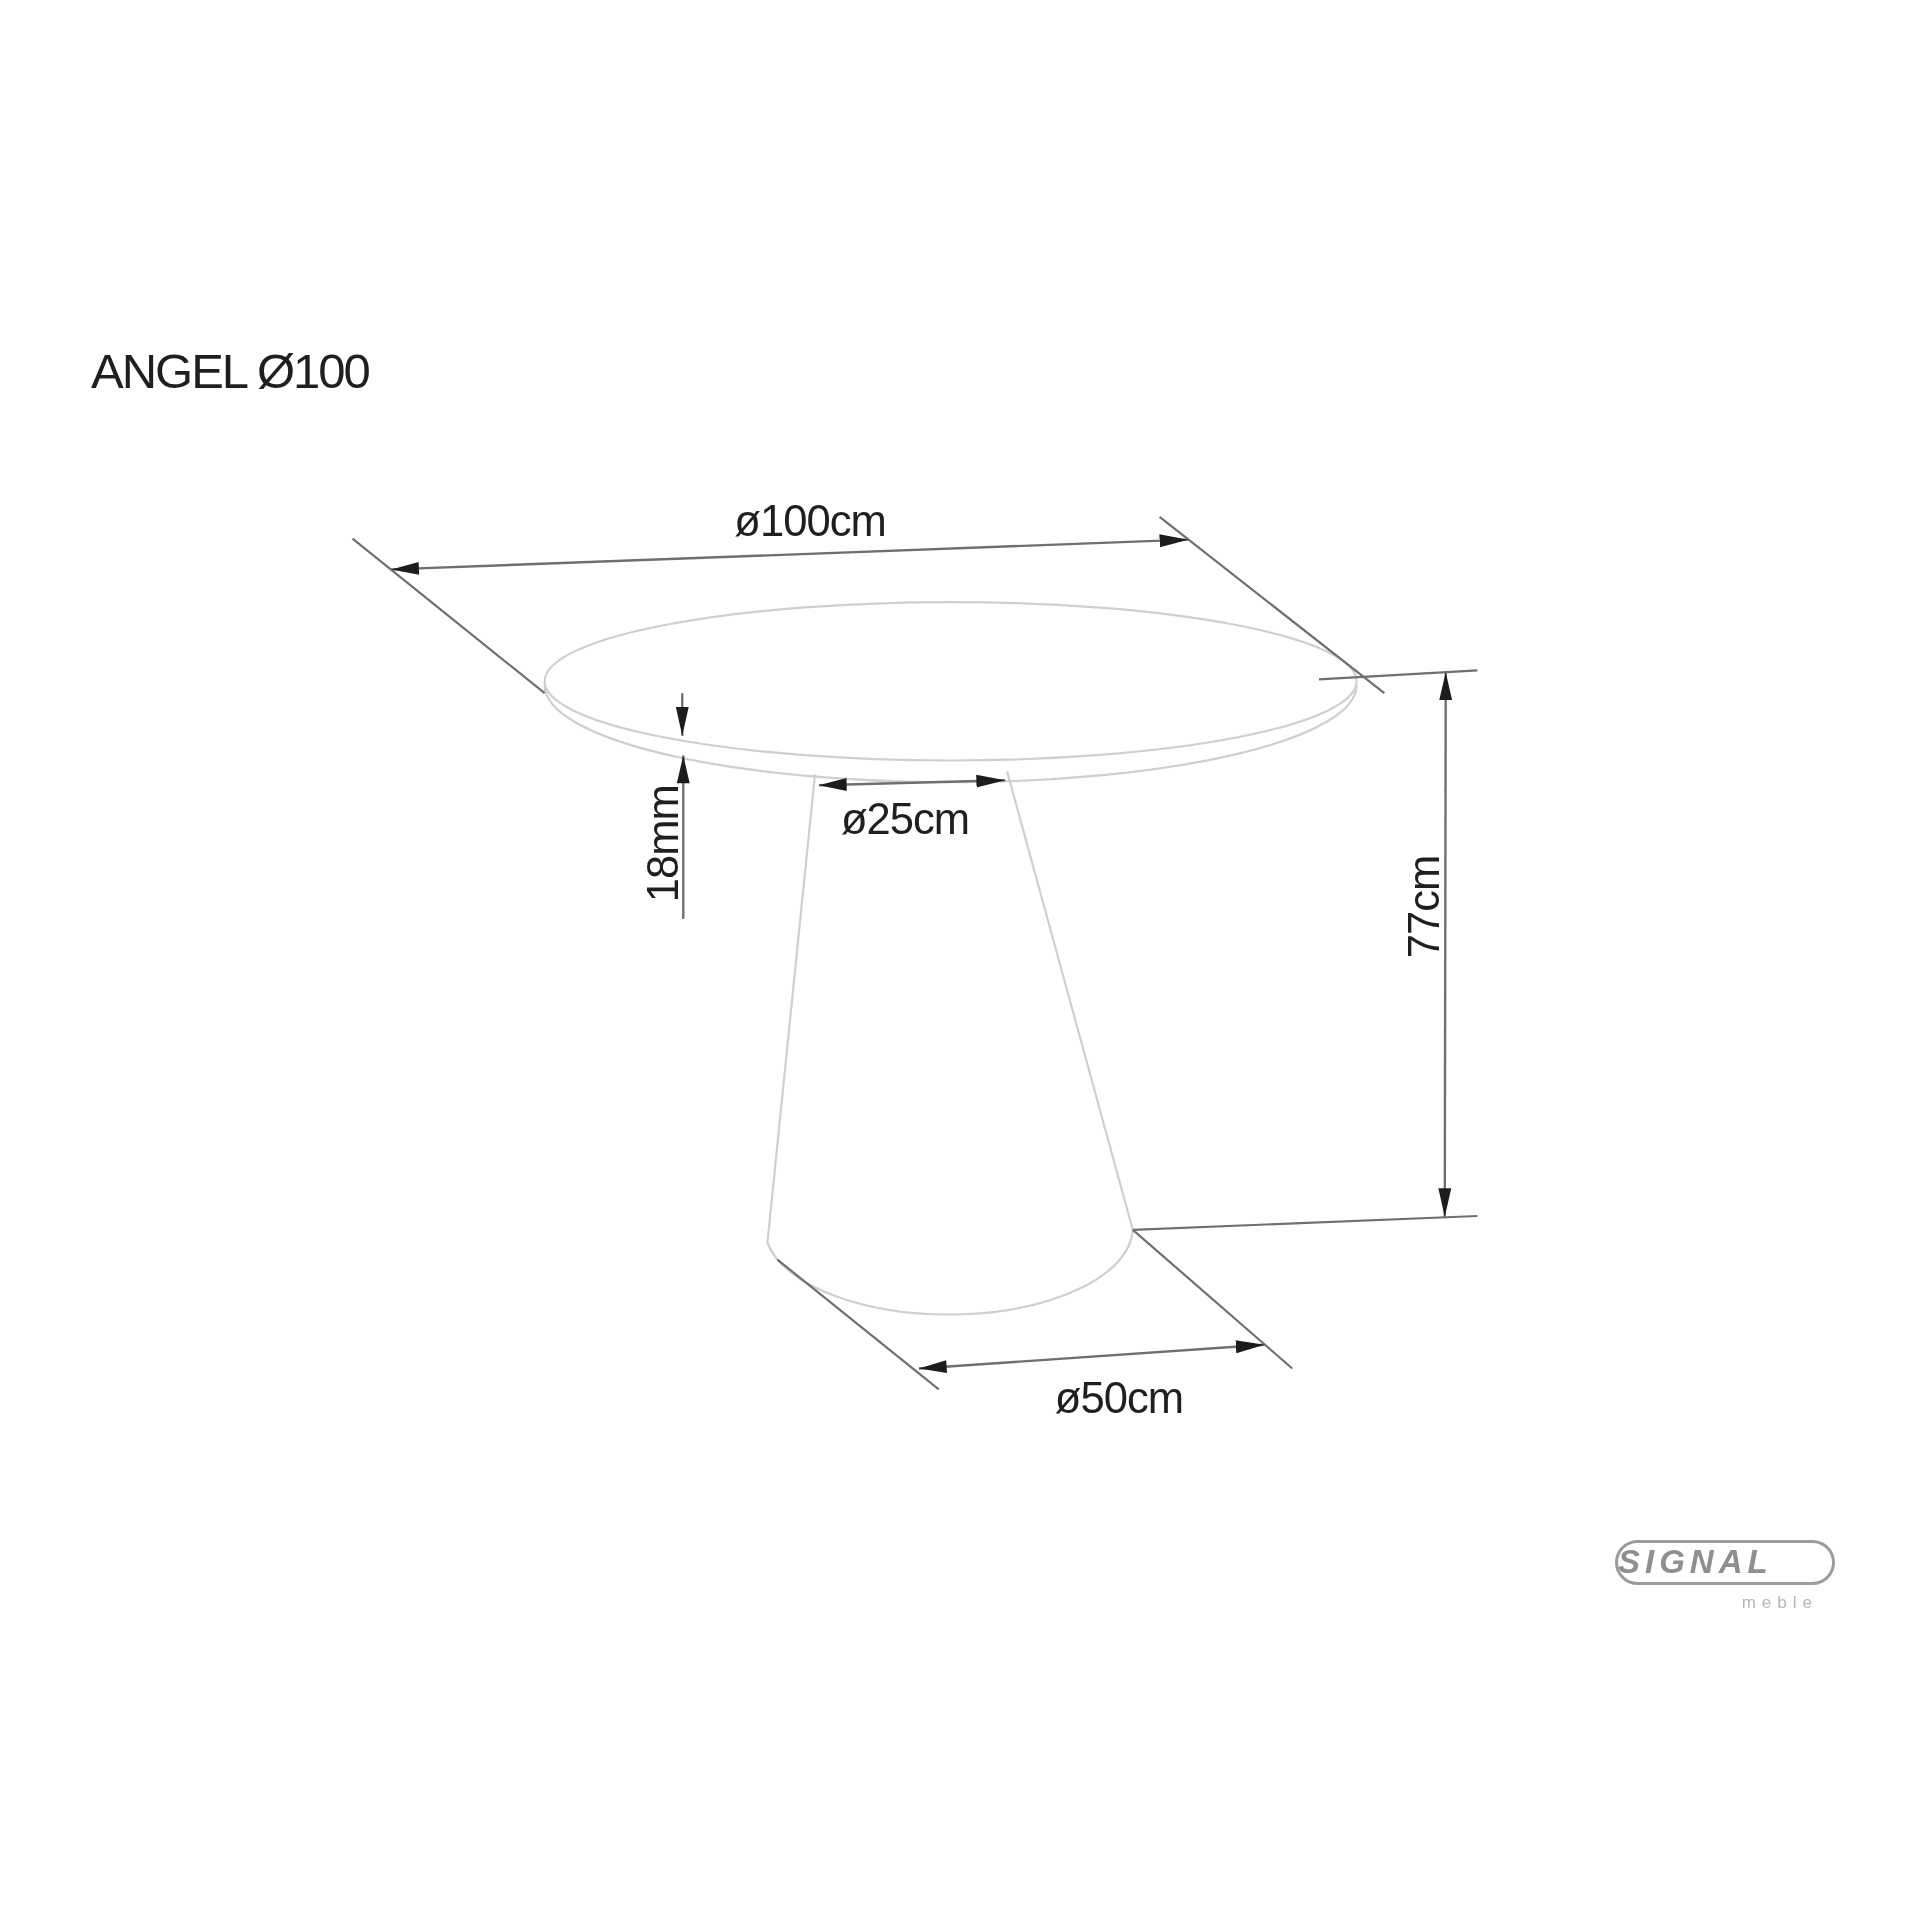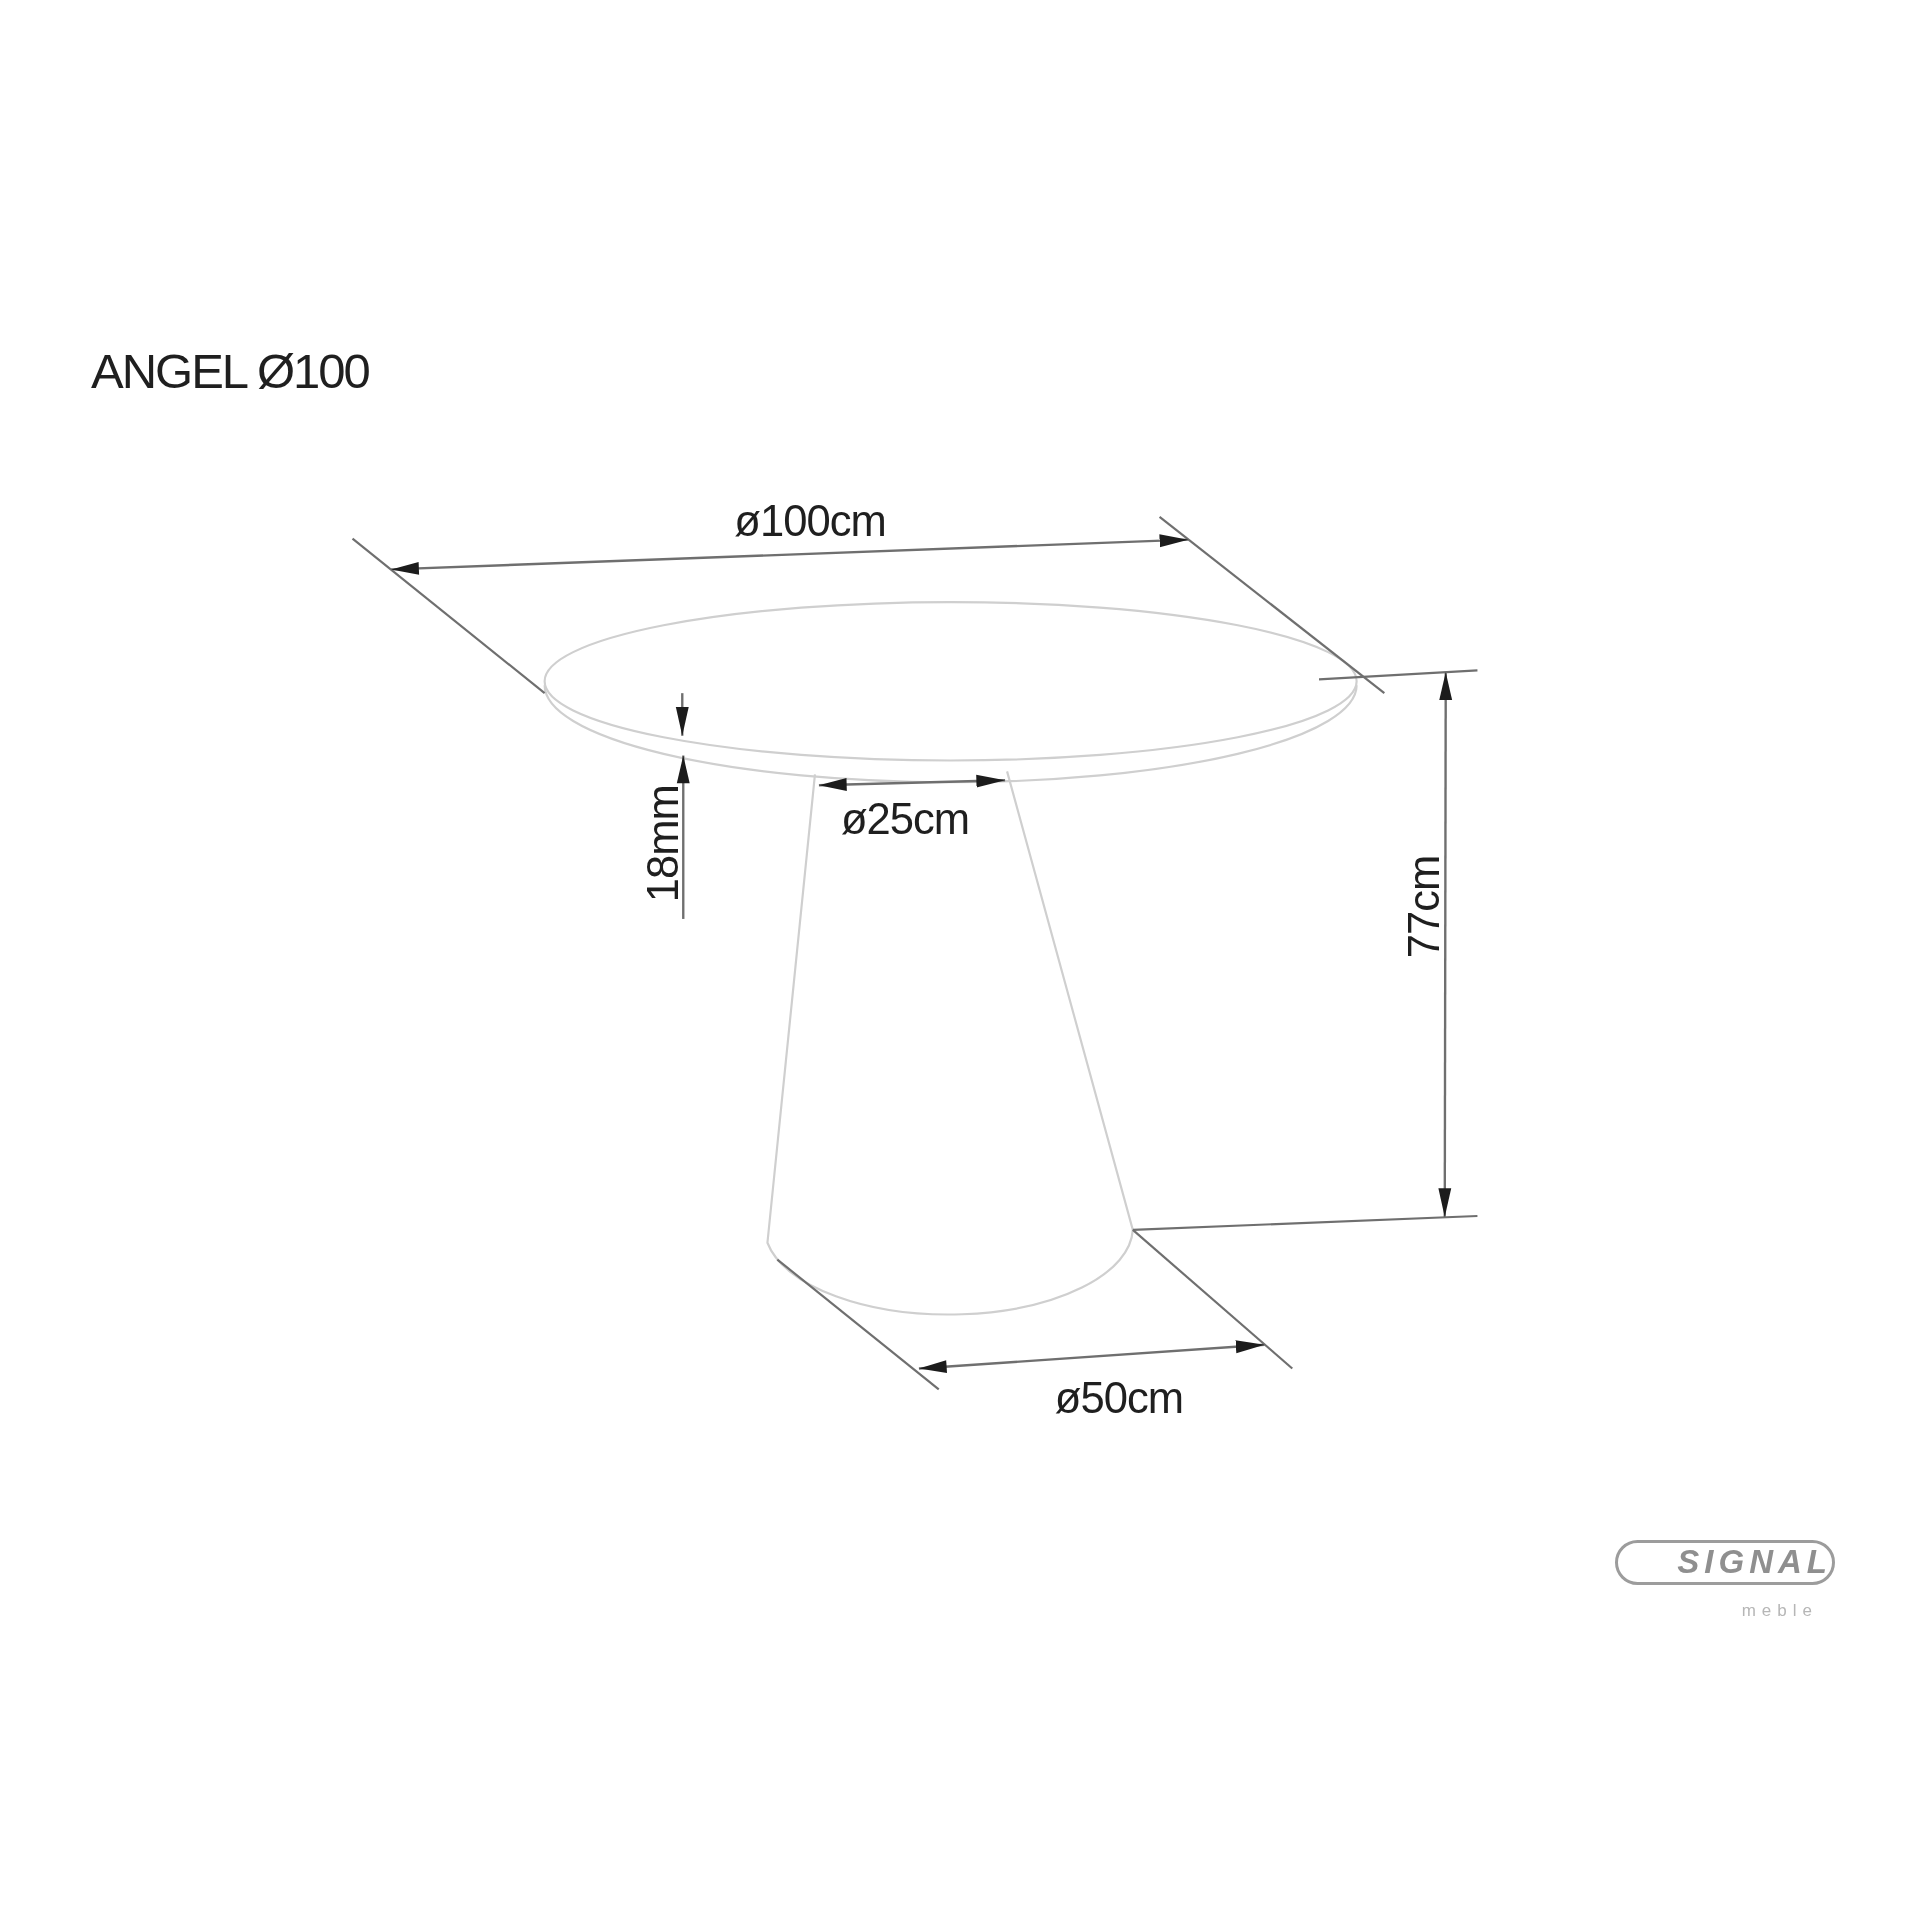--- a/index.html
+++ b/index.html
@@ -24,28 +24,28 @@
   .dimlabel{
     fill:var(--text_black,#1f1f1f);
     font-family:"Liberation Sans","DejaVu Sans",sans-serif;
     font-size:44px;letter-spacing:-1px;
   }
 
   .logo{position:absolute;right:92px;top:1540px;width:220px;}
   .logo-box{
     box-sizing:border-box;width:220px;height:45px;
     border:3px solid var(--logo_border,#9c9c9c);border-radius:24px;
-    display:flex;align-items:center;justify-content:flex-end;background:#fff;
+    display:flex;align-items:center;justify-content:flex-start;background:#fff;
   }
   .logo-brand{
     font-style:italic;font-weight:bold;font-size:33px;letter-spacing:5px;
     color:var(--logo_gray,#8f8f8f);line-height:1;transform:translateY(-1px);
   }
   .logo-sub{
-    text-align:right;margin-right:17px;margin-top:16px;
+    text-align:right;margin-right:17px;margin-top:8px;
     font-size:17px;letter-spacing:6px;color:var(--logo_light_gray,#b6b6b6);
   }
 </style>
 </head>
 <body>
 
 <div class="canvas">
 
   <div class="page-title">ANGEL Ø100</div>
 

